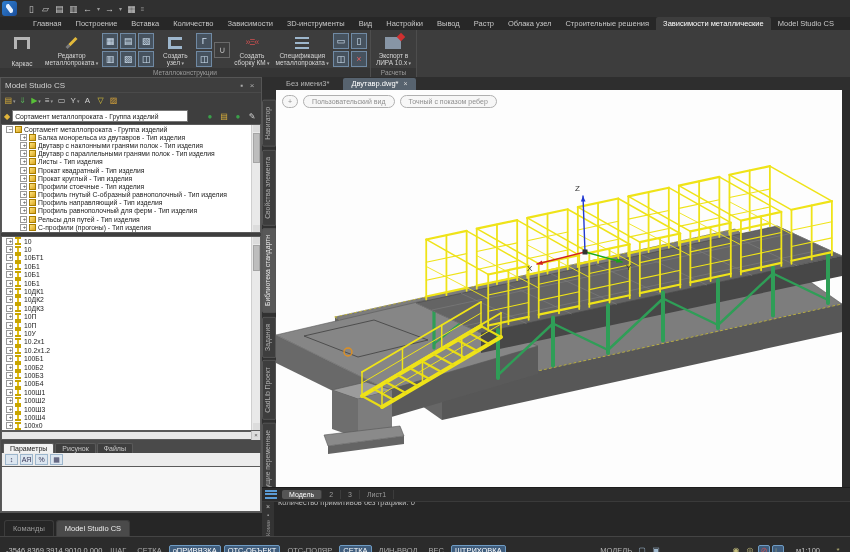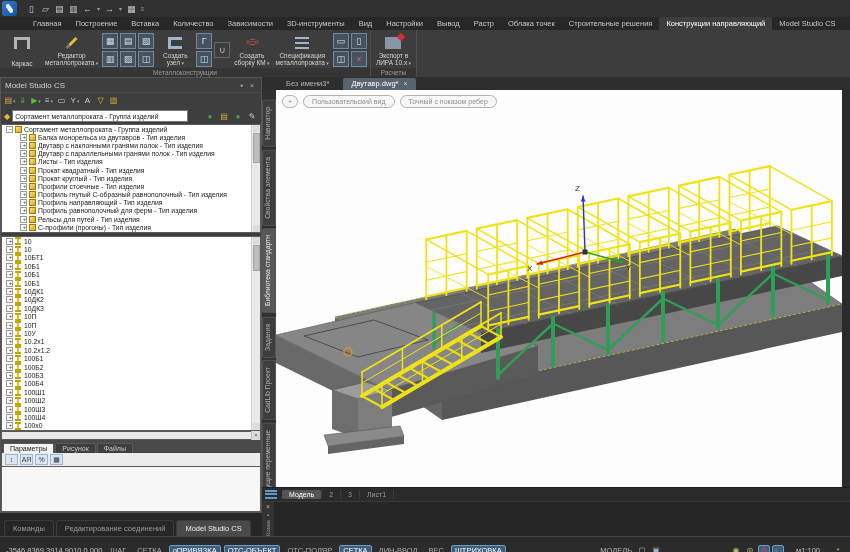--- a/index.html
+++ b/index.html
@@ -176,23 +176,23 @@
   <span class="mtab"><span>Главная</span></span>
       <span class="mtab"><span>Построение</span></span>
       <span class="mtab"><span>Вставка</span></span>
       <span class="mtab"><span>Количество</span></span>
       <span class="mtab"><span>Зависимости</span></span>
       <span class="mtab"><span>3D-инструменты</span></span>
       <span class="mtab"><span>Вид</span></span>
       <span class="mtab"><span>Настройки</span></span>
       <span class="mtab"><span>Вывод</span></span>
       <span class="mtab"><span>Растр</span></span>
-      <span class="mtab"><span>Облака точек</span></span>
+      <span class="mtab"><span>Облака узел</span></span>
       <span class="mtab"><span>Строительные решения</span></span>
-      <span class="mtab active"><span>Конструкции направляющий</span></span>
+      <span class="mtab active"><span>Зависимости металлические</span></span>
       <span class="mtab"><span>Model Studio CS</span></span>
       <span class="mtab"></span>
     </div>
 
   <div class="ribbon">
     <div class="rgroup">
       <div class="rrow">
         <div class="rbig">
           <span class="portal"></span>
           <span class="rlbl">Каркас</span>
@@ -607,21 +607,20 @@
         <span class="pmi">
           <span>▦</span>
         </span>
       </div>
     <div class="pblank"></div>
   </div>
 
   <div class="dockTabs">
 
   <span class="dtab"><span>Команды</span></span>
-      <span class="dtab"><span>Редактирование соединений</span></span>
       <span class="dtab active"><span>Model Studio CS</span></span>
     </div>
 
   <div class="sidestrip">
 
   <span class="stab"><span>Навигатор</span></span>
       <span class="stab"><span>Свойства элемента</span></span>
       <span class="stab active"><span>Библиотека стандартн</span></span>
       <span class="stab"><span>Задания</span></span>
       <span class="stab"><span>CadLib Проект</span></span>
@@ -875,20 +874,21 @@
 
   <div class="cmdwin">
     <div class="cmdstrip">
       <span class="x">×</span>
       <span class="pin">▪</span>
       <span class="vlbl">Команды</span>
     </div>
     <div class="cmdbody">
       <div class="cmd-lines">
 
+      <div class="cmd-line"><span>Количество примитивов без графики: 0</span></div>
         </div>
     </div>
   </div>
 
   <div class="statusbar">
     <span class="coords">-3546.8369,3914.9010,0.000</span>
     <span style="display:flex;gap:3px;align-items:center;">
 
     <span class="tgl"><span>ШАГ</span></span>
         <span class="tgl"><span>СЕТКА</span></span>

